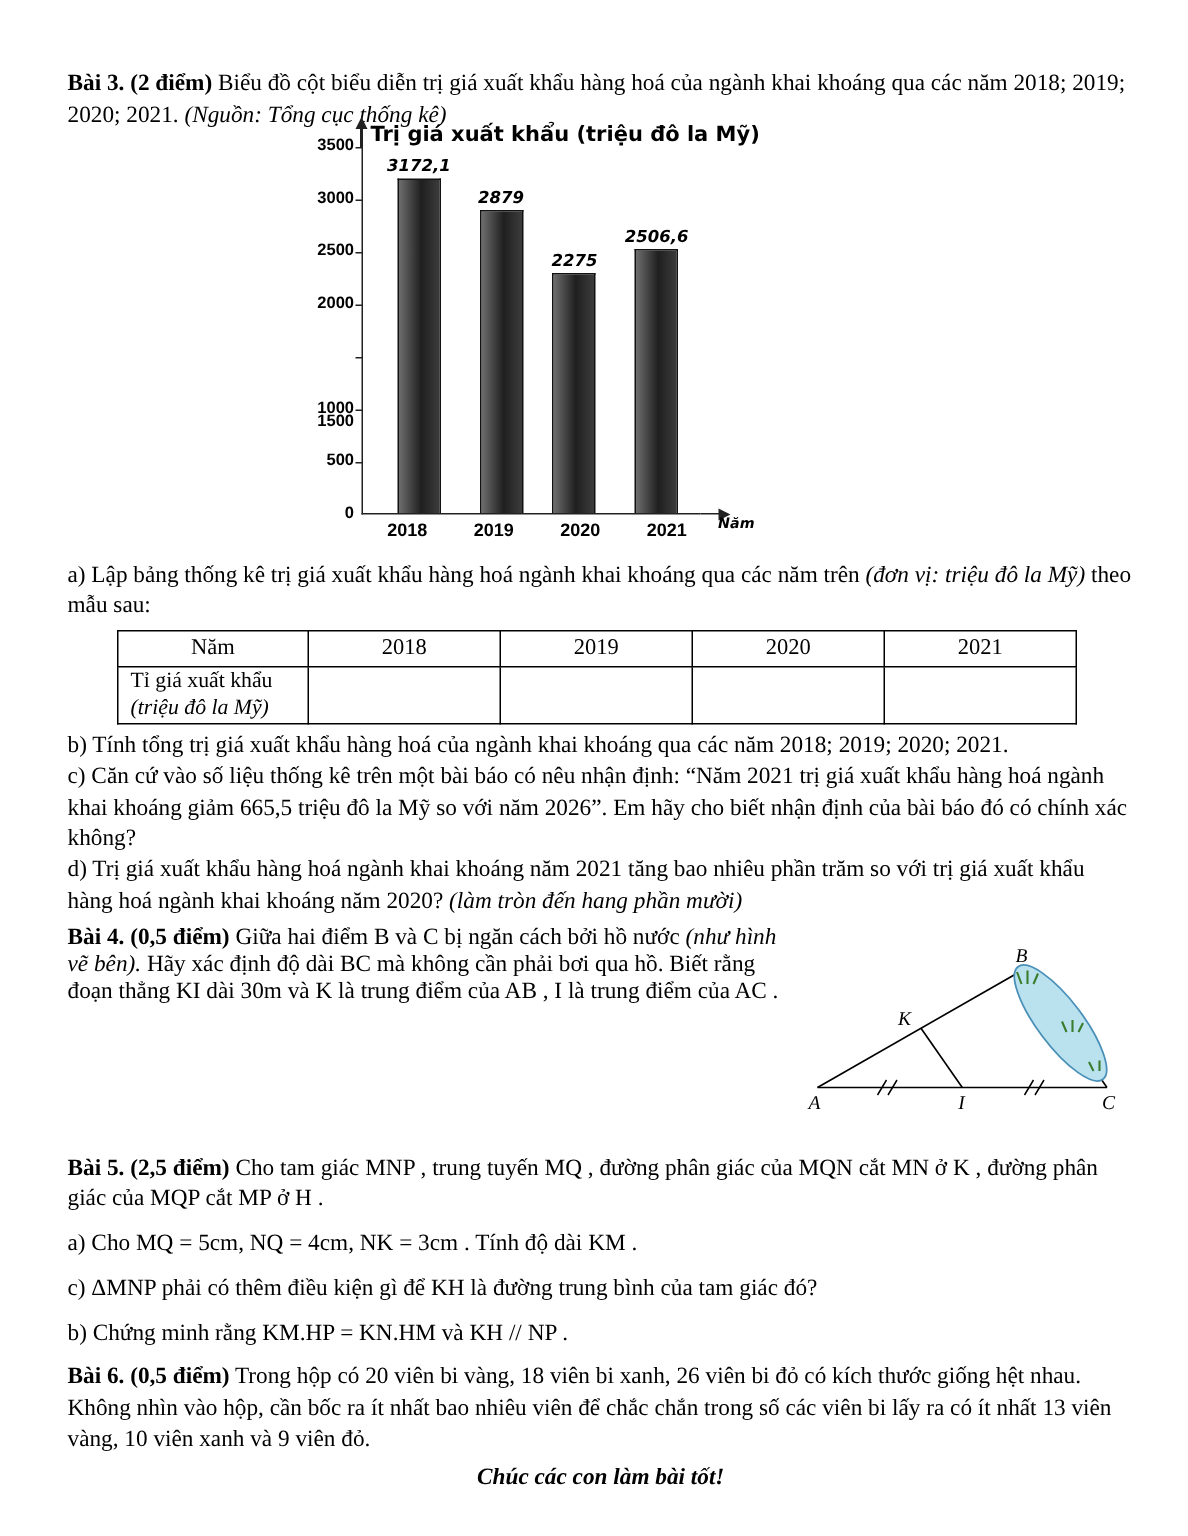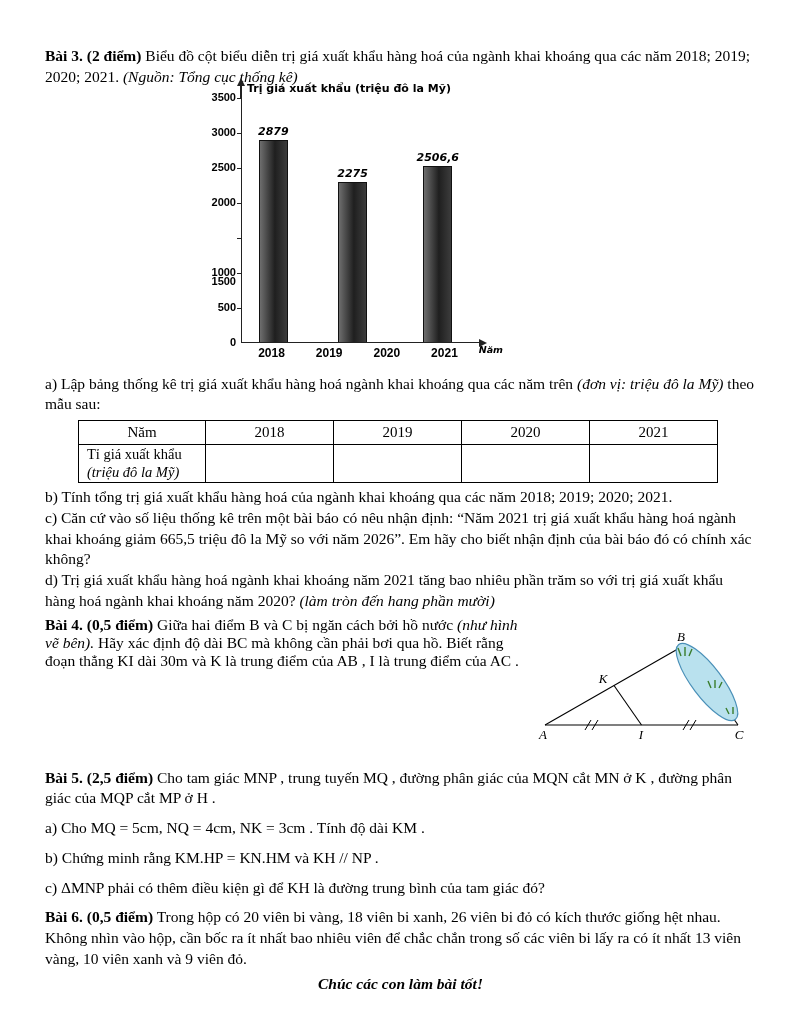--- a/index.html
+++ b/index.html
@@ -19,21 +19,21 @@
   .chart-area {
     position:relative; margin-left:46px; width:226px; height:245px;
     border-left:1.6px solid #222; border-bottom:1.6px solid #222;
   }
   .yaxis-ext { position:absolute; left:-1.6px; top:-13px; width:1.6px; height:13px; background:#222; }
   .yarrow { position:absolute; left:-5.1px; top:-20px; width:0; height:0;
     border-left:4px solid transparent; border-right:4px solid transparent; border-bottom:8px solid #222; }
   .xaxis-ext { position:absolute; right:-13px; bottom:-1.6px; width:13px; height:1.6px; background:#222; }
   .xarrow { position:absolute; right:-20px; bottom:-5.1px; width:0; height:0;
     border-top:4px solid transparent; border-bottom:4px solid transparent; border-left:8px solid #222; }
-  .chart-title { position:absolute; left:5px; top:-16px; font-size:11px; font-weight:bold;
+  .chart-title { position:absolute; left:5px; top:-16px; font-size:14px; font-weight:bold;
     white-space:nowrap; font-family:"DejaVu Sans", sans-serif; }
   .nam-label { position:absolute; right:-36px; bottom:-13px; font-size:9.5px; font-weight:bold;
     font-style:italic; font-family:"DejaVu Sans", sans-serif; }
   .ytick-label { position:absolute; right:calc(100% + 6px); width:36px; text-align:right;
     font-size:11px; font-weight:bold; font-family:"Liberation Sans", sans-serif; }
   .ytick-mark { position:absolute; left:-5px; width:5px; height:1.2px; background:#222; }
   .bars { position:absolute; inset:0; display:flex; align-items:flex-end;
     justify-content:space-between; padding:0 8px 0 16px; }
   .bar-group { display:flex; flex-direction:column; align-items:center; justify-content:flex-end; height:100%; }
   .bar { width:29px; background:linear-gradient(90deg,#6e6e6e 0%,#1f1f1f 55%,#3c3c3c 100%);
@@ -76,20 +76,24 @@
 
   <div class="chart-wrap">
     <div class="chart-area">
       <div class="yaxis-ext"></div>
       <div class="yarrow"></div>
       <div class="chart-title">Trị giá xuất khẩu  (triệu đô la Mỹ)</div>
       <div class="xaxis-ext"></div>
       <div class="xarrow"></div>
       <div class="nam-label">Năm</div>
       <div class="bars">
+          <div class="bar-group">
+            <div class="bar-value">3172,1</div>
+            <div class="bar" style="height: 222.047px;"></div>
+          </div>
           <div class="bar-group">
             <div class="bar-value">2879</div>
             <div class="bar" style="height: 201.53px;"></div>
           </div>
           <div class="bar-group">
             <div class="bar-value">2275</div>
             <div class="bar" style="height: 159.25px;"></div>
           </div>
           <div class="bar-group">
             <div class="bar-value">2506,6</div>
@@ -182,22 +186,22 @@
         <text x="206" y="109" font-size="13" font-style="italic" font-family="Liberation Serif, serif" text-anchor="middle">C</text>
       </svg>
     </div>
   </div>
 
   <div class="bai5">
     <p>
       <span class="b">Bài 5. (2,5 điểm)</span><span> Cho tam giác  MNP , trung tuyến  MQ , đường phân giác của  MQN  cắt  MN  ở  K , đường phân giác của MQP cắt  MP  ở  H .</span>
     </p>
     <p>a) Cho  MQ = 5cm,  NQ = 4cm,  NK = 3cm .  Tính độ dài  KM .</p>
+    <p>c) ΔMNP  phải có thêm điều kiện gì để  KH  là đường trung bình của tam giác đó?</p>
     <p>b) Chứng minh rằng  KM.HP = KN.HM  và  KH // NP .</p>
-    <p>c) ΔMNP  phải có thêm điều kiện gì để  KH  là đường trung bình của tam giác đó?</p>
   </div>
 
   <p class="mt2">
     <span class="b">Bài 6. (0,5 điểm)</span><span> Trong hộp có 20 viên bi vàng, 18 viên bi xanh, 26 viên bi đỏ có kích thước giống hệt nhau. Không nhìn vào hộp, cần bốc ra ít nhất bao nhiêu viên để chắc chắn trong số các viên bi lấy ra có ít nhất 13 viên vàng, 10 viên xanh và 9 viên đỏ.</span>
   </p>
 
   <p class="footer">Chúc các con làm bài tốt!</p>
 
 </div>
 

